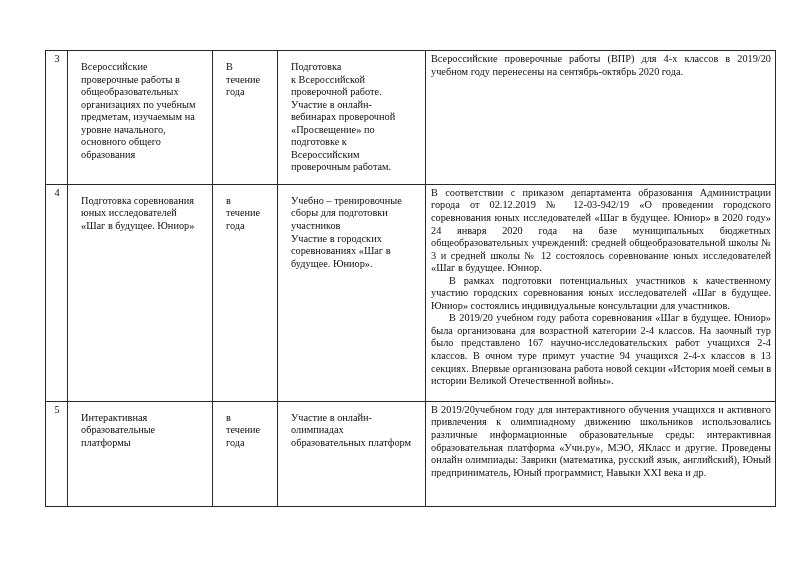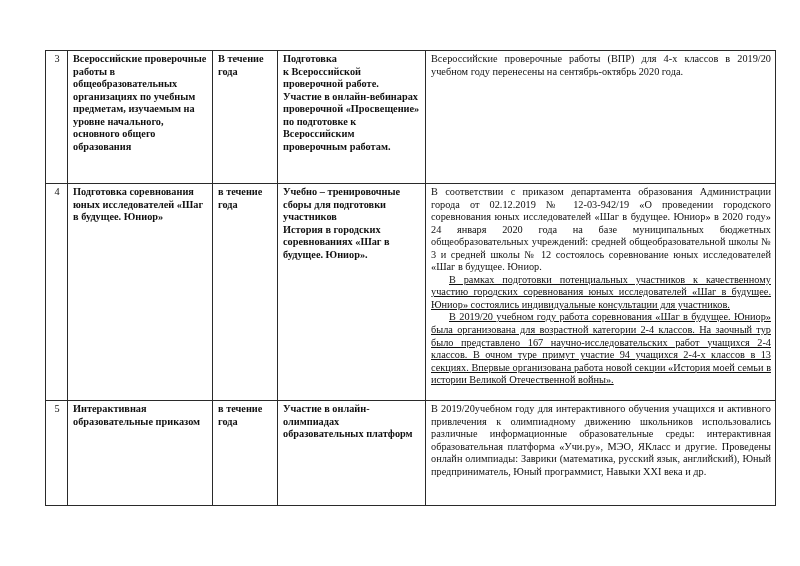--- a/index.html
+++ b/index.html
@@ -52,29 +52,27 @@
     padding-left: 5px;
     padding-right: 5px;
   }
   td.result p {
     margin: 0;
     text-align: justify;
     text-justify: inter-word;
   }
   td.result p.indent {
     text-indent: 18px;
-    text-decoration: underline;
   }
   td.result p.noindent {
     text-indent: 0;
   }
   .cellblock {
-    margin: 0;
+    margin: 8px;
     white-space: pre-line;
-    font-weight: bold;
   }
   .row3 td { height: 128px; }
   .row4 td { height: 212px; }
   .row5 td { height: 100px; }
 </style>
 </head>
 <body>
 
 <div class="page">
   <table class="doc-table">
@@ -108,33 +106,33 @@
       <tr class="row4">
         <td class="num">4</td>
         <td class="name">
           <div class="cellblock">Подготовка соревнования юных исследователей «Шаг в будущее. Юниор»</div>
         </td>
         <td class="time">
           <div class="cellblock">в течение года</div>
         </td>
         <td class="form">
           <div class="cellblock">Учебно – тренировочные сборы для подготовки участников
-История в городских соревнованиях «Шаг в будущее. Юниор».</div>
+Участие в городских соревнованиях «Шаг в будущее. Юниор».</div>
         </td>
         <td class="result">
           <p class="noindent">В соответствии с приказом департамента образования Администрации города от 02.12.2019 № 12-03-942/19 «О проведении городского соревнования юных исследователей «Шаг в будущее. Юниор» в 2020 году» 24 января 2020 года на базе муниципальных бюджетных общеобразовательных учреждений: средней общеобразовательной школы № 3 и средней школы № 12 состоялось соревнование юных исследователей «Шаг в будущее. Юниор.</p>
           <p class="indent">В рамках подготовки потенциальных участников к качественному участию городских соревнования юных исследователей «Шаг в будущее. Юниор» состоялись индивидуальные консультации для участников.</p>
           <p class="indent">В 2019/20 учебном году работа соревнования «Шаг в будущее. Юниор» была организована для возрастной категории 2-4 классов. На заочный тур было представлено 167 научно-исследовательских работ учащихся 2-4 классов. В очном туре примут участие 94 учащихся 2-4-х классов в 13 секциях.  Впервые организована работа новой секции «История моей семьи в истории Великой Отечественной войны».</p>
         </td>
       </tr>
 
       <tr class="row5">
         <td class="num">5</td>
         <td class="name">
-          <div class="cellblock">Интерактивная образовательные приказом</div>
+          <div class="cellblock">Интерактивная образовательные платформы</div>
         </td>
         <td class="time">
           <div class="cellblock">в течение года</div>
         </td>
         <td class="form">
           <div class="cellblock">Участие в онлайн-олимпиадах образовательных платформ</div>
         </td>
         <td class="result">
           <p class="noindent">В 2019/20учебном году  для интерактивного обучения учащихся и активного привлечения к олимпиадному движению школьников использовались различные информационные образовательные среды: интерактивная образовательная платформа «Учи.ру», МЭО, ЯКласс и другие. Проведены онлайн олимпиады: Заврики (математика, русский язык, английский), Юный предприниматель, Юный программист, Навыки XXI века и др.</p>
         </td>

